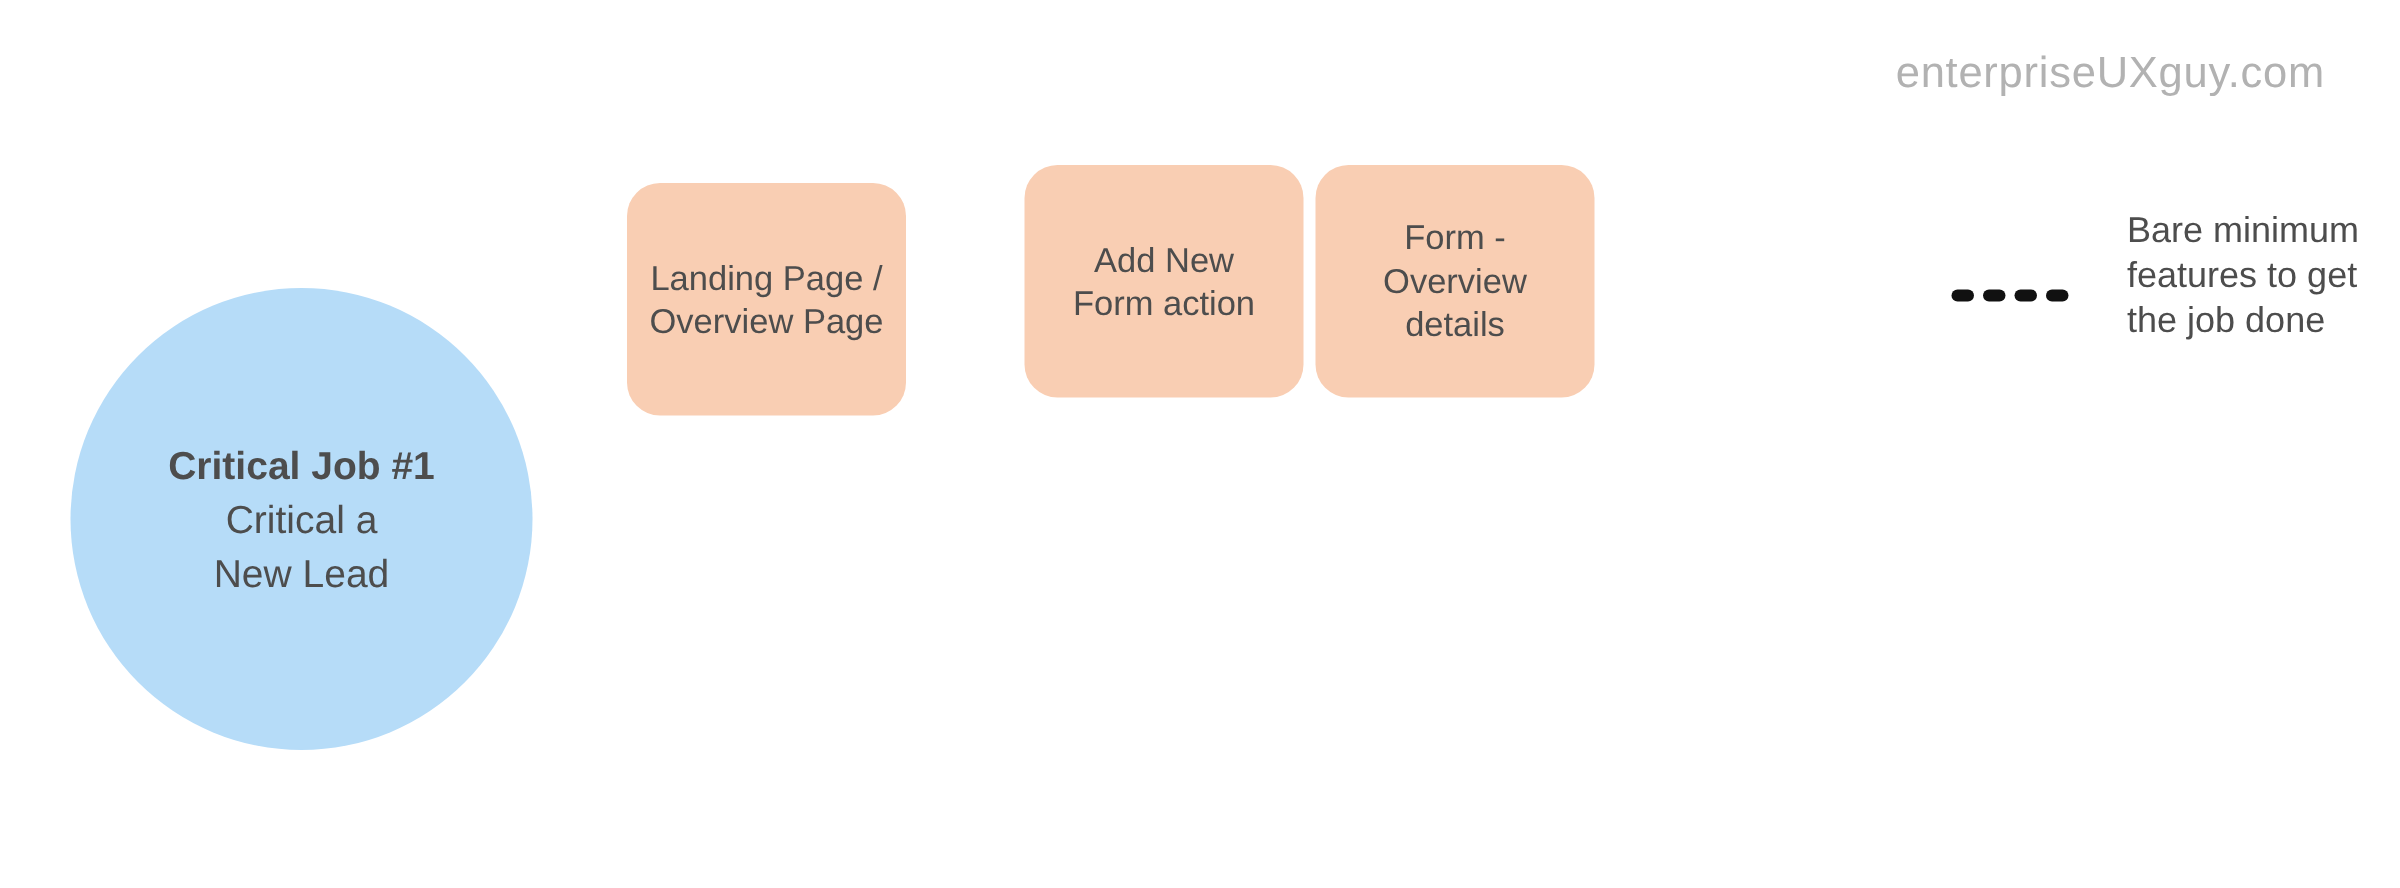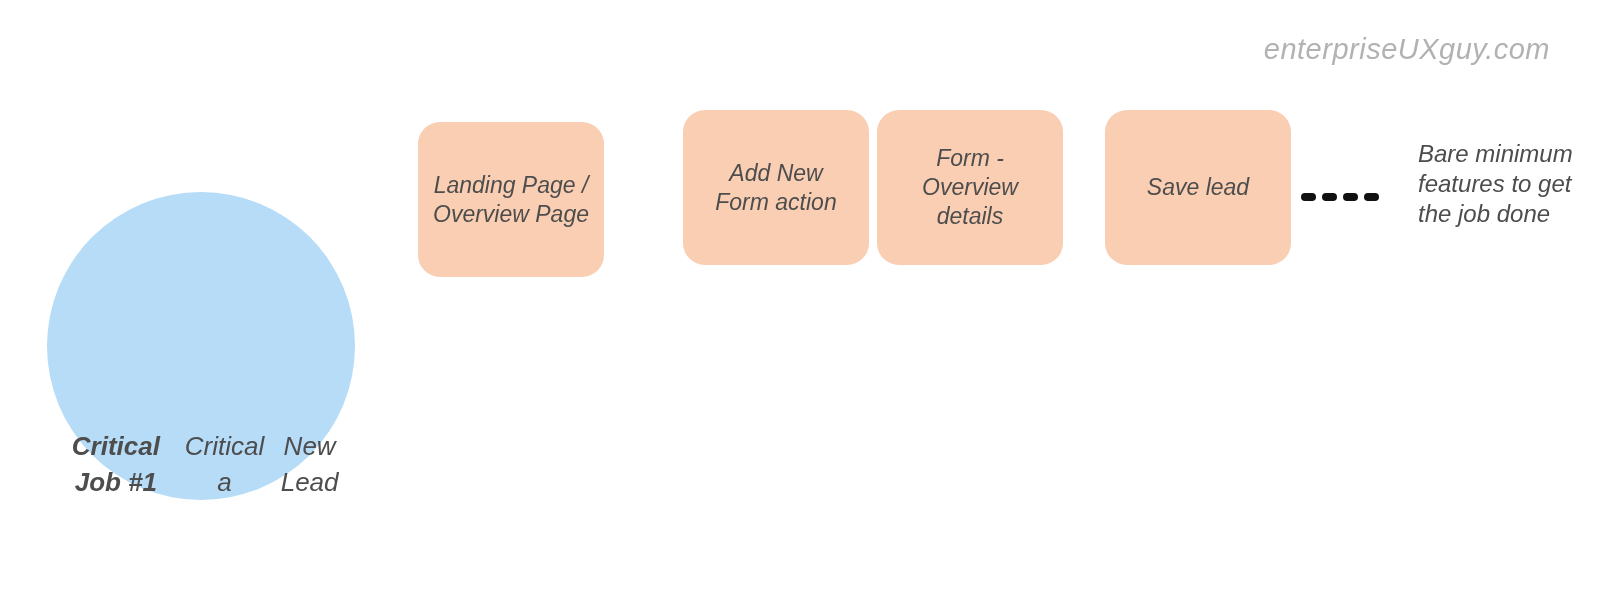--- a/index.html
+++ b/index.html
@@ -3,21 +3,21 @@
 <meta charset="utf-8">
 <style>
   :root {
     --background: #ffffff;
     --circle: #b6dcf8;
     --box: #f9ceb3;
     --text: #4d4d4d;
     --watermark: #b2b2b2;
     --dash: #111111;
   }
-  * { margin: 0; padding: 0; box-sizing: border-box; font-style: italic; }
+  * { margin: 0; padding: 0; box-sizing: border-box; }
   body {
     font-family: "Liberation Sans", "DejaVu Sans", sans-serif;
     background: #f2f2f2;
   }
   .canvas {
     position: relative;
     width: 1600px;
     height: 592px;
     background: var(--background);
     overflow: hidden;
@@ -32,22 +32,22 @@
   }
   .job-circle {
     position: absolute;
     left: 47px;
     top: 192px;
     width: 308px;
     height: 308px;
     border-radius: 50%;
     background: var(--circle);
     display: flex;
-    flex-direction: row;
-    align-items: flex-end;
+    flex-direction: column;
+    align-items: center;
     justify-content: center;
     text-align: center;
     color: var(--text);
     font-size: 26px;
     line-height: 36px;
   }
   .job-circle .job-title { font-weight: 700; }
   .step-box {
     position: absolute;
     top: 110px;
@@ -113,23 +113,20 @@
     <div>Add New</div>
     <div>Form action</div>
   </div>
 
   <div class="step-box step-3">
     <div>Form -</div>
     <div>Overview</div>
     <div>details</div>
   </div>
 
-  <div class="step-box step-4">
-    <div>Save lead</div>
-  </div>
 
   <div class="dashed-connector">
     <span class="dash"></span>
     <span class="dash"></span>
     <span class="dash"></span>
     <span class="dash"></span>
   </div>
 
   <div class="annotation">
     <div>Bare minimum</div>

